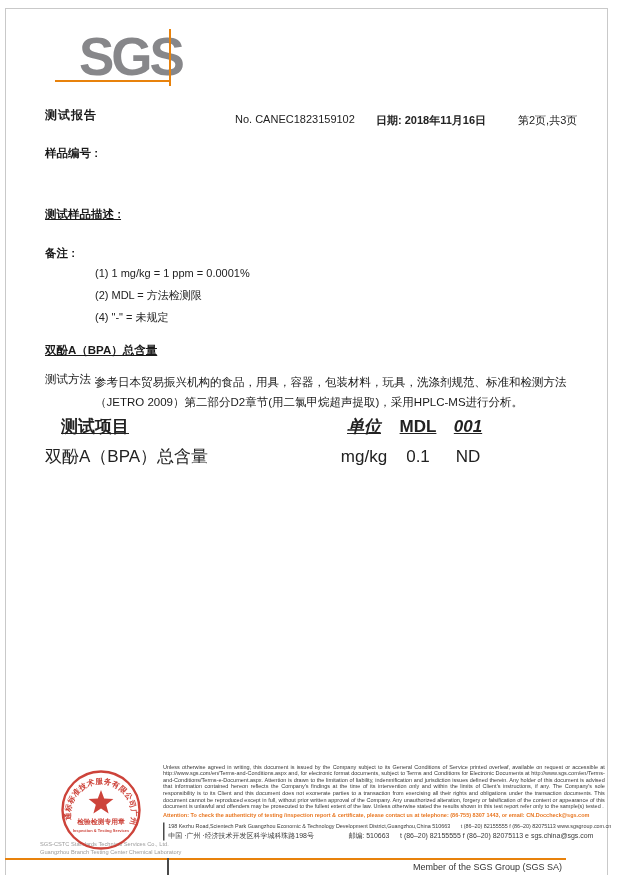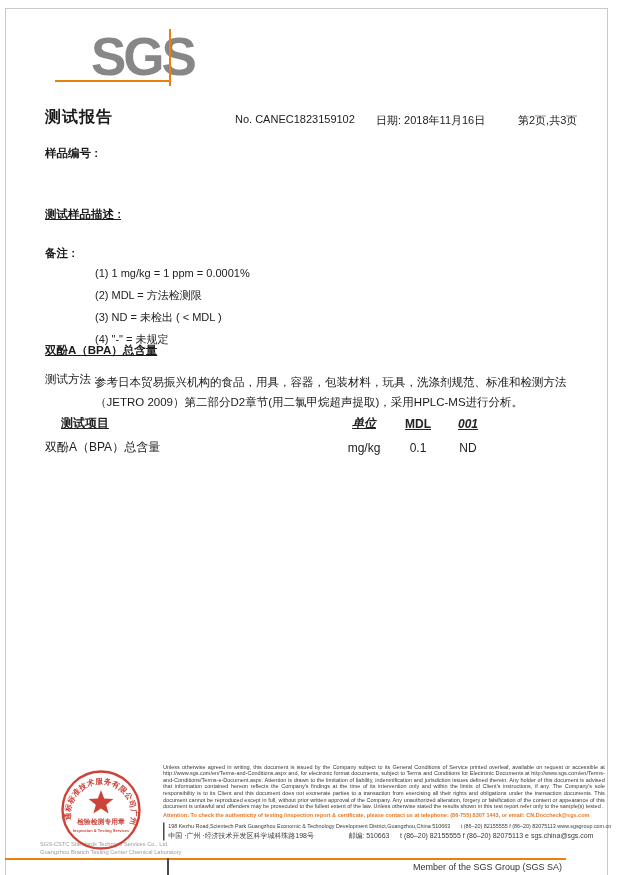--- a/index.html
+++ b/index.html
@@ -9,27 +9,27 @@
   }
   .abs { position:absolute; }
 
   
   .edge { position:absolute; background:#c9c9c9; }
   .edge-top { left:5px; top:8px; width:603px; height:1px; }
   .edge-left { left:5px; top:8px; width:1px; height:867px; }
   .edge-right { left:607px; top:8px; width:1px; height:867px; }
 
   
-  .logo-text { left:79px; top:26px; font-size:53px; font-weight:bold; color:#87878a; letter-spacing:-3px;margin-left:12px; }
+  .logo-text { left:79px; top:26px; font-size:53px; font-weight:bold; color:#87878a; letter-spacing:-3px; }
   .logo-underline { left:55px; top:80px; width:114px; height:2px; background:#e8820c; }
   .logo-vline { left:169px; top:29px; width:2px; height:57px; background:#e8820c; }
 
-  .report-title { left:45px; top:107px; font-size:16px; font-weight:bold; letter-spacing:1px; color:#1a1a1a; }
+  .report-title { left:45px; top:107px; font-size:12px; font-weight:bold; letter-spacing:1px; color:#1a1a1a; }
   .report-no { left:235px; top:113px; font-size:11px; }
-  .report-date { left:376px; top:113px; font-size:11px; }
+  .report-date { left:376px; top:113px; font-size:11px;font-weight:bold; }
   .report-page { left:518px; top:113px; font-size:11px;text-align:right; }
 
   .sec-label { font-size:11.5px; color:#1a1a1a; }
   .bold { font-weight:bold; }
   .ul { text-decoration:underline; }
 
   .results-heading { left:45px; top:146px; }
   .sample-desc-heading { left:45px; top:179px;margin-top:28px; }
 
   .sample-table { left:62px; top:203px; border-collapse:collapse; font-size:11px; }
@@ -39,21 +39,21 @@
   .sample-table .c2 { width:122px; text-align:center; }
   .sample-table .c3 { width:140px; text-align:left; padding-left:6px; }
 
   .notes-heading { left:45px; top:246px; }
   .notes-list { left:95px; top:262px; font-size:11px; line-height:22px; }
 
   .bpa-heading { left:45px; top:343px; font-size:11.5px; }
   .method-label { left:45px; top:372px; }
   .method-text { left:95px; top:372px; width:500px; font-size:11.5px; line-height:20px; color:#1a1a1a; }
 
-  .result-table { left:45px; top:414px; border-collapse:collapse; font-size:12px; }
+  .result-table { left:45px; top:414px; border-collapse:collapse; font-size:17px; }
   .result-table th { font-weight:bold; padding-bottom:5px; }
   .result-table td { padding:2px 0; }
   .result-table .r1 { width:272px; text-align:left; }
   .result-table th.r1 { padding-left:16px; text-align:left; }
   .result-table .r2 { width:58px; text-align:center; }
   .result-table .r3 { width:46px; text-align:center; }
   .result-table .r4 { width:50px; text-align:center; }
   .italic { font-style:italic; }
 
   
@@ -95,21 +95,20 @@
   <div class="abs report-page">第2页,共3页</div>
 
   <div class="abs sec-label bold results-heading">样品编号 :</div>
   <div class="abs sec-label bold ul sample-desc-heading">测试样品描述 :</div>
 
 
   <div class="abs sec-label bold notes-heading">备注 :</div>
   <div class="abs notes-list">
     <div>(1) 1 mg/kg = 1 ppm = 0.0001%</div>
     <div>(2) MDL = 方法检测限</div>
-    <div>(3) ND = 未检出 ( &lt; MDL )</div>
     <div>(4) "-" = 未规定</div>
   </div>
 
   <div class="abs sec-label bold ul bpa-heading">双酚A（BPA）总含量</div>
   <div class="abs sec-label method-label">测试方法 :</div>
   <div class="abs method-text">参考日本贸易振兴机构的食品，用具，容器，包装材料，玩具，洗涤剂规范、标准和检测方法（JETRO 2009）第二部分D2章节(用二氯甲烷超声提取)，采用HPLC-MS进行分析。</div>
 
   <table class="abs result-table">
     <thead>
       <tr>

